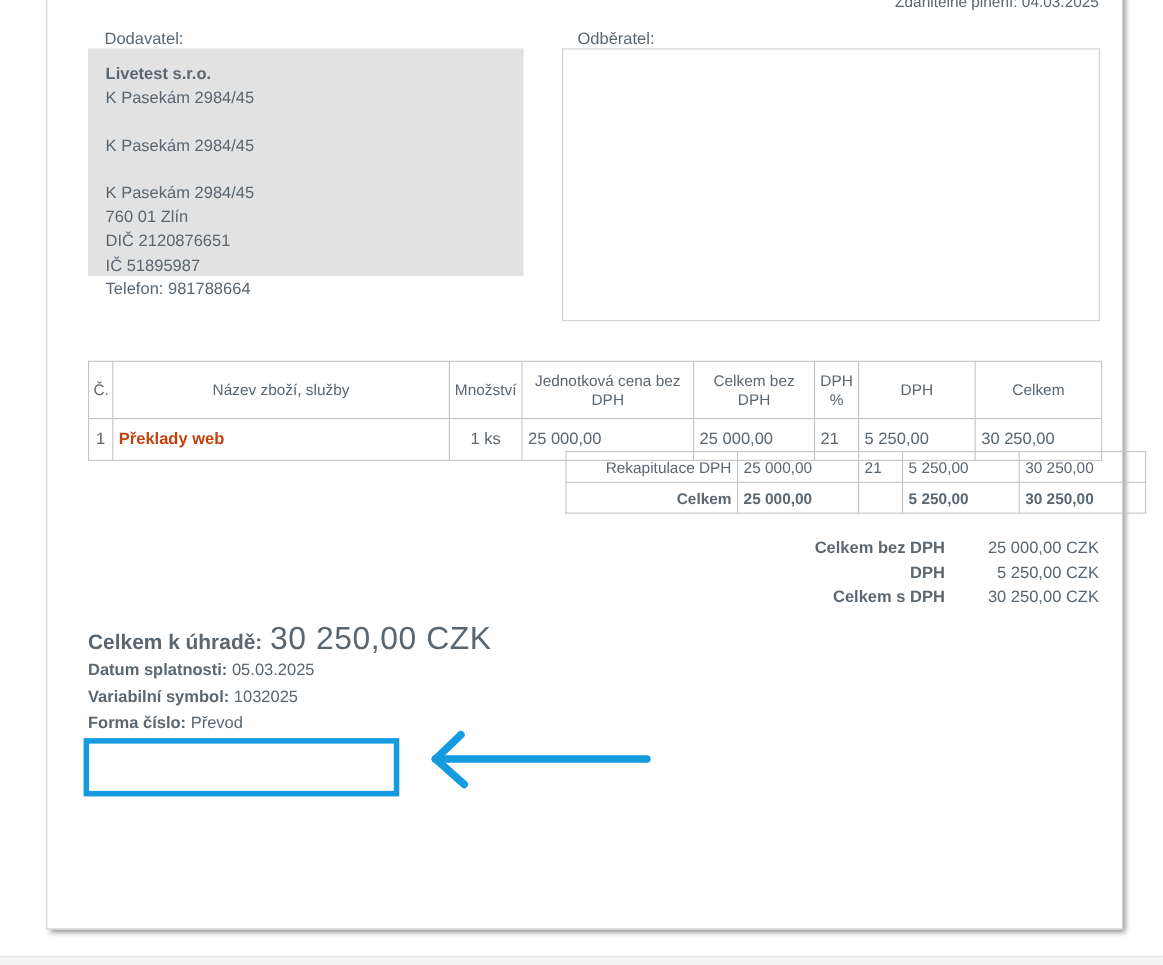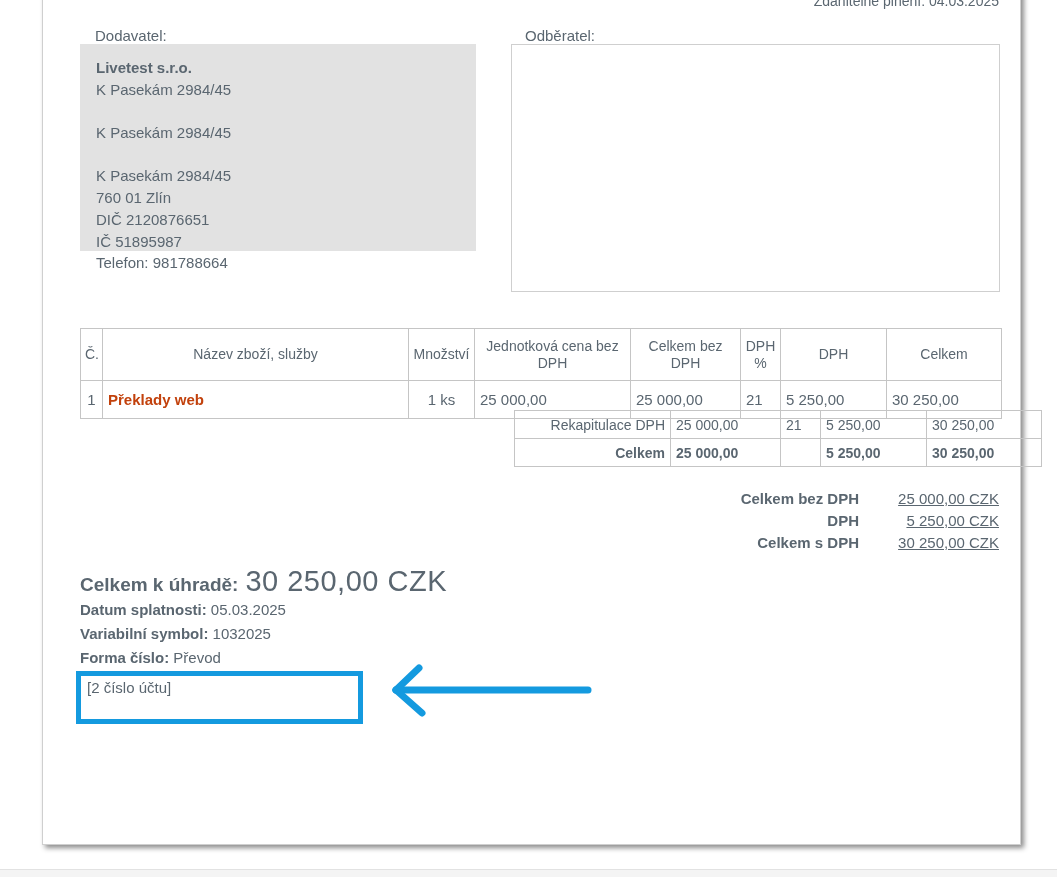--- a/index.html
+++ b/index.html
@@ -74,21 +74,21 @@
   table.recap td { height: 25px; font-size: 14px; vertical-align: middle; padding: 1px 5px; }
   td.r-label { text-align: right; font-weight: bold; }
   tr.bold td { font-weight: bold; }
   tr.bold td.r-label { font-weight: bold; }
   .totals {
     position: absolute; top: 511px; right: 21px;
     font-size: 15px;
   }
   .t-row { display: flex; justify-content: flex-end; line-height: 22px; }
   .t-label { font-weight: bold; }
-  .t-value { width: 140px; text-align: right; text-decoration: underline; }
+  .t-value { width: 140px; text-align: right; }
   .summary { position: absolute; left: 37px; top: 588px; }
   .due-row { display: flex; align-items: baseline; height: 33px; }
   .due-label { font-size: 19px; font-weight: bold; margin-right: 7px; }
   .due-value { font-size: 29px; letter-spacing: 0.5px; }
   .sum-row { font-size: 15px; line-height: 24px; height: 24px; }
   .b { font-weight: bold; }
   .bank-box {
     position: absolute; left: 33px; top: 694px;
     width: 287px; height: 53px;
     border: 5px solid #149adf;
@@ -212,21 +212,20 @@
       <span class="b">Variabilní symbol:</span>
       <span>1032025</span>
     </div>
     <div class="sum-row">
       <span class="b">Forma číslo:</span>
       <span>Převod</span>
     </div>
   </div>
 
   <div class="bank-box">
-    <div>[2 číslo účtu]</div>
   </div>
 
   <svg class="arrow-svg" width="212" height="56" viewBox="0 0 212 56">
     <g fill="none" stroke-width="7" stroke-linecap="round" stroke="#149adf">
       <path d="M 11 27 L 203 27"></path>
       <path d="M 11 27 L 34 5"></path>
       <path d="M 11 27 L 37 50"></path>
     </g>
   </svg>
 

